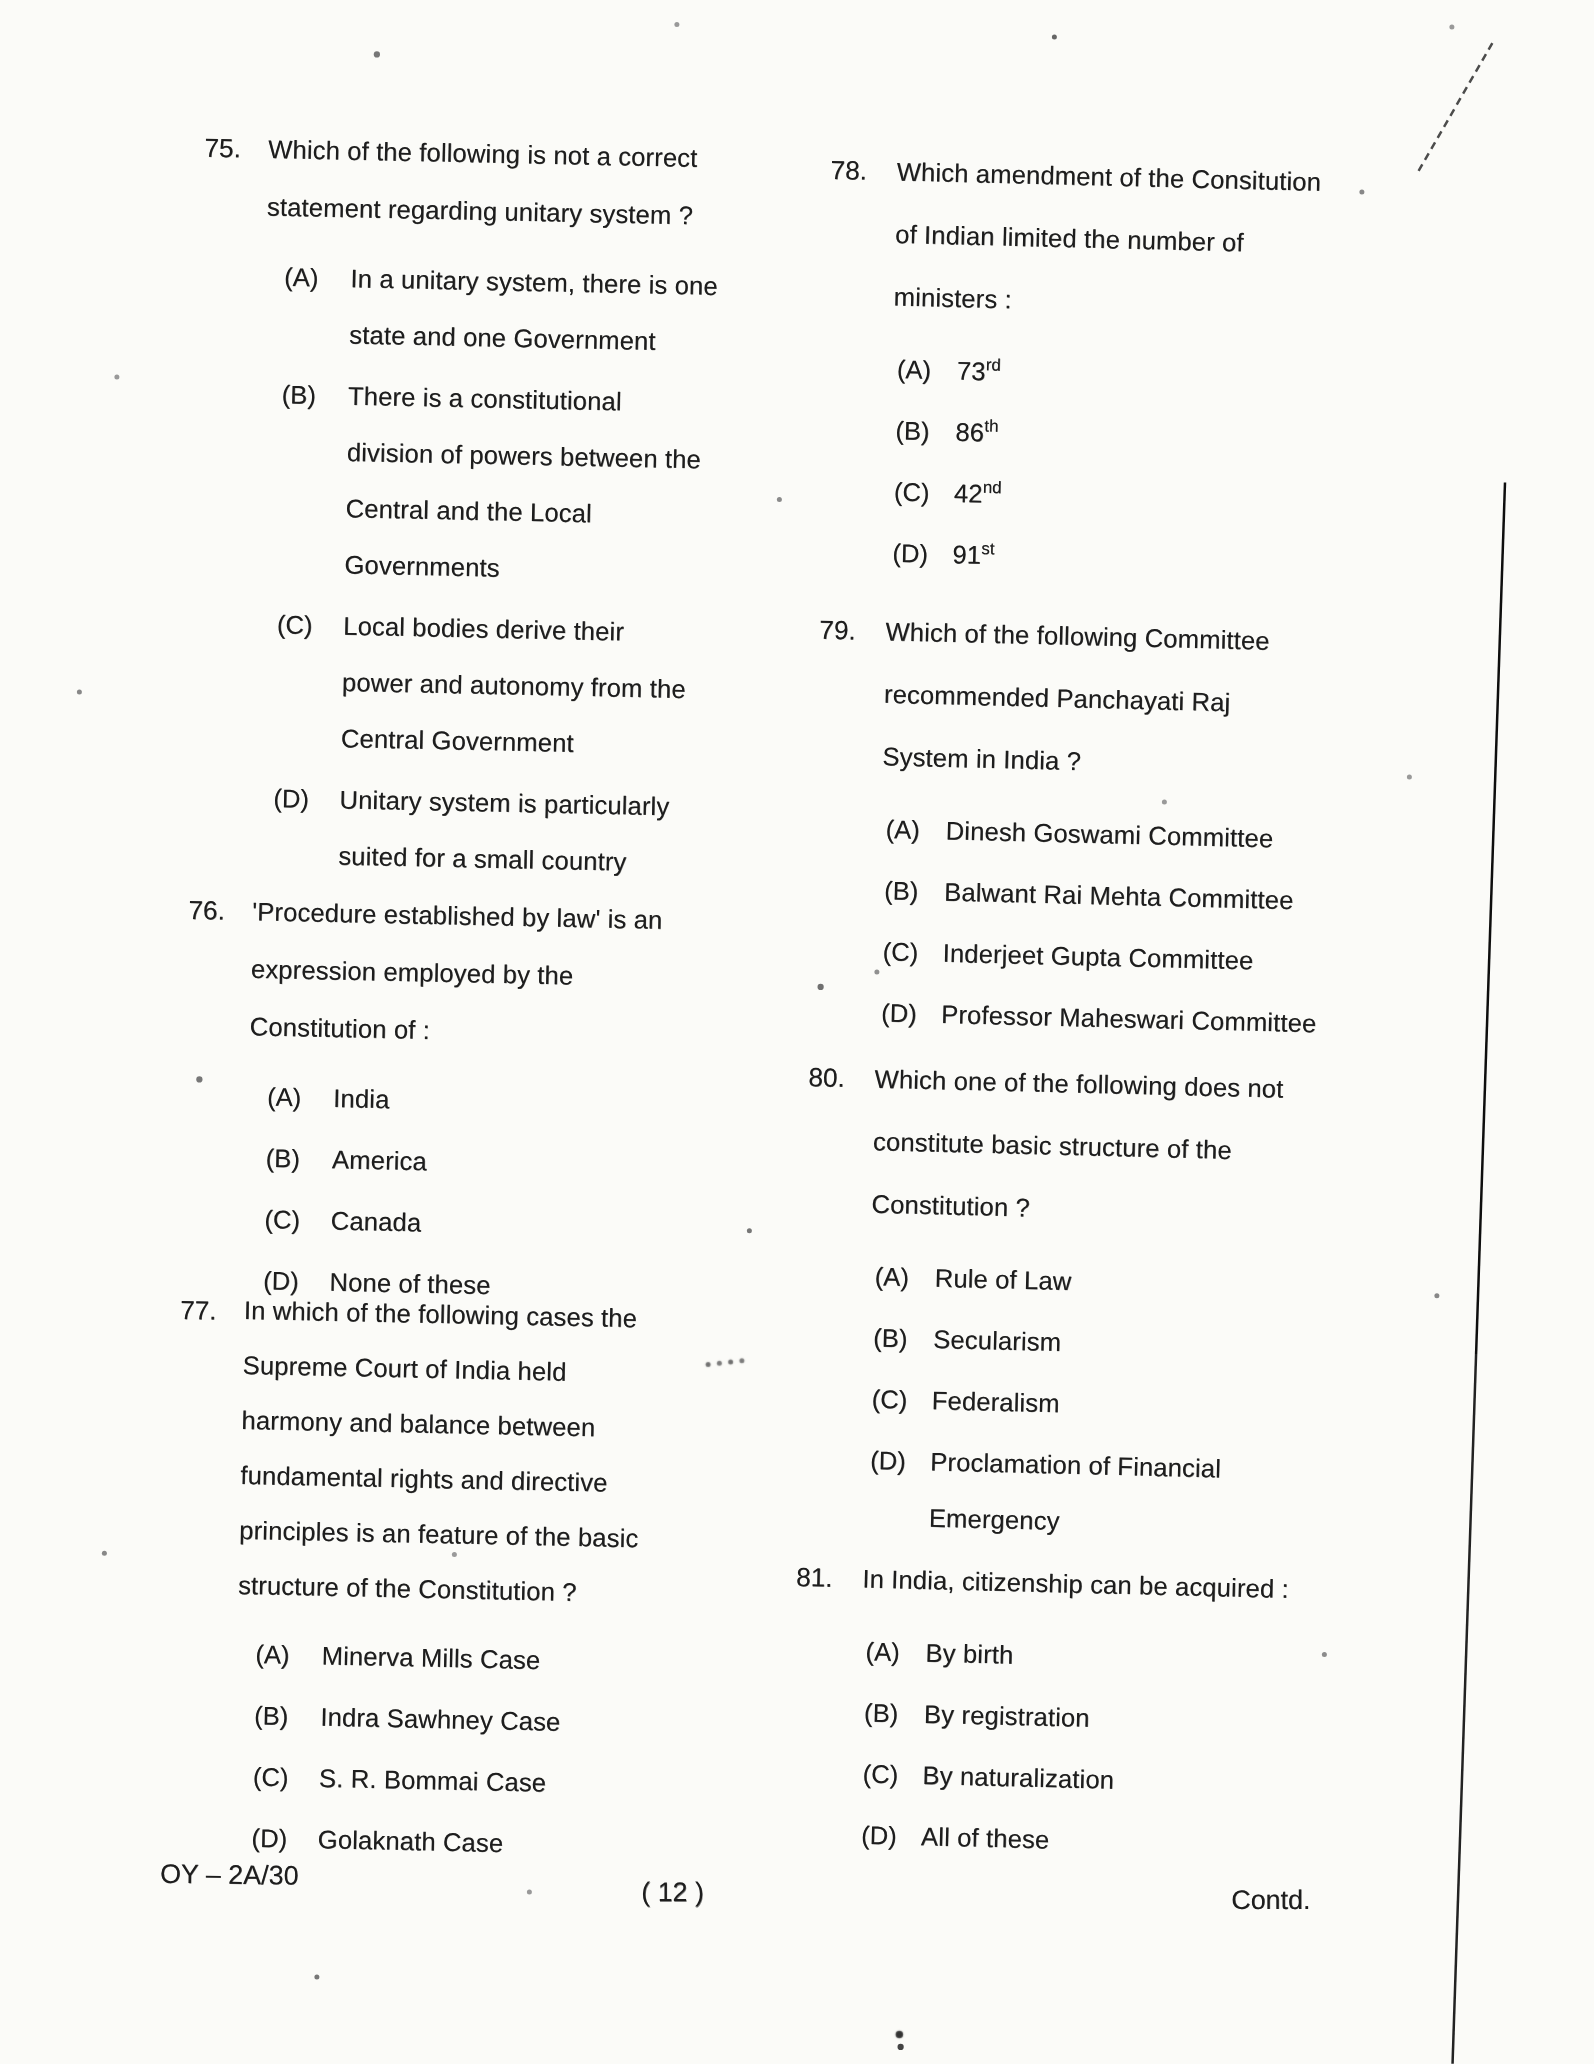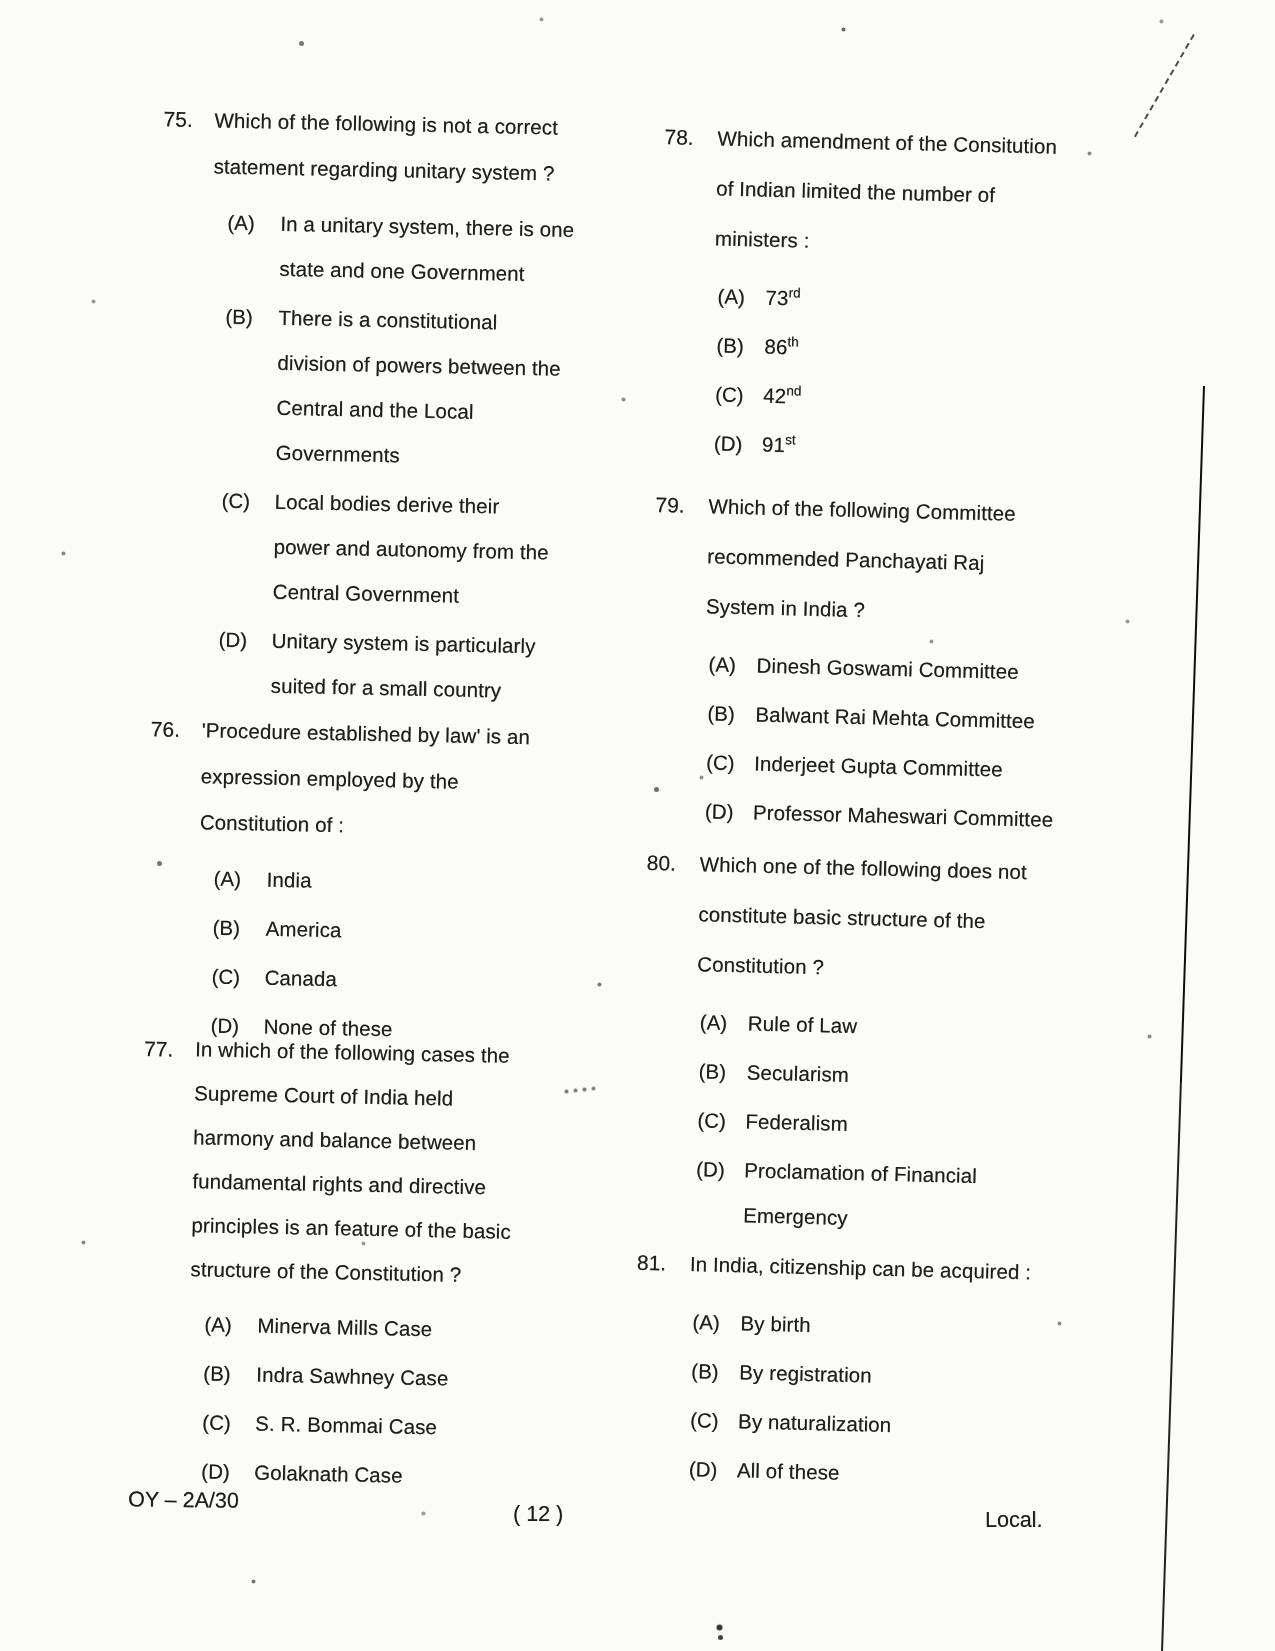--- a/index.html
+++ b/index.html
@@ -277,18 +277,18 @@
     <span class="olabel">(D)</span>
     <span class="otext"><span>All of these</span><sup class="osup"></sup></span>
   </div>
 </div>
     </div>
   </div>
 </div>
 
   <div class="footer-item" id="footer-left">OY – 2A/30</div>
   <div class="footer-item" id="footer-center">( 12 )</div>
-  <div class="footer-item" id="footer-right">Local.</div>
+  <div class="footer-item" id="footer-right">Contd.</div>
 
   <div class="scan-slash"></div>
   <div class="scan-line"></div>
   <div class="specks"></div>
 </div>
 
 </body></html>

